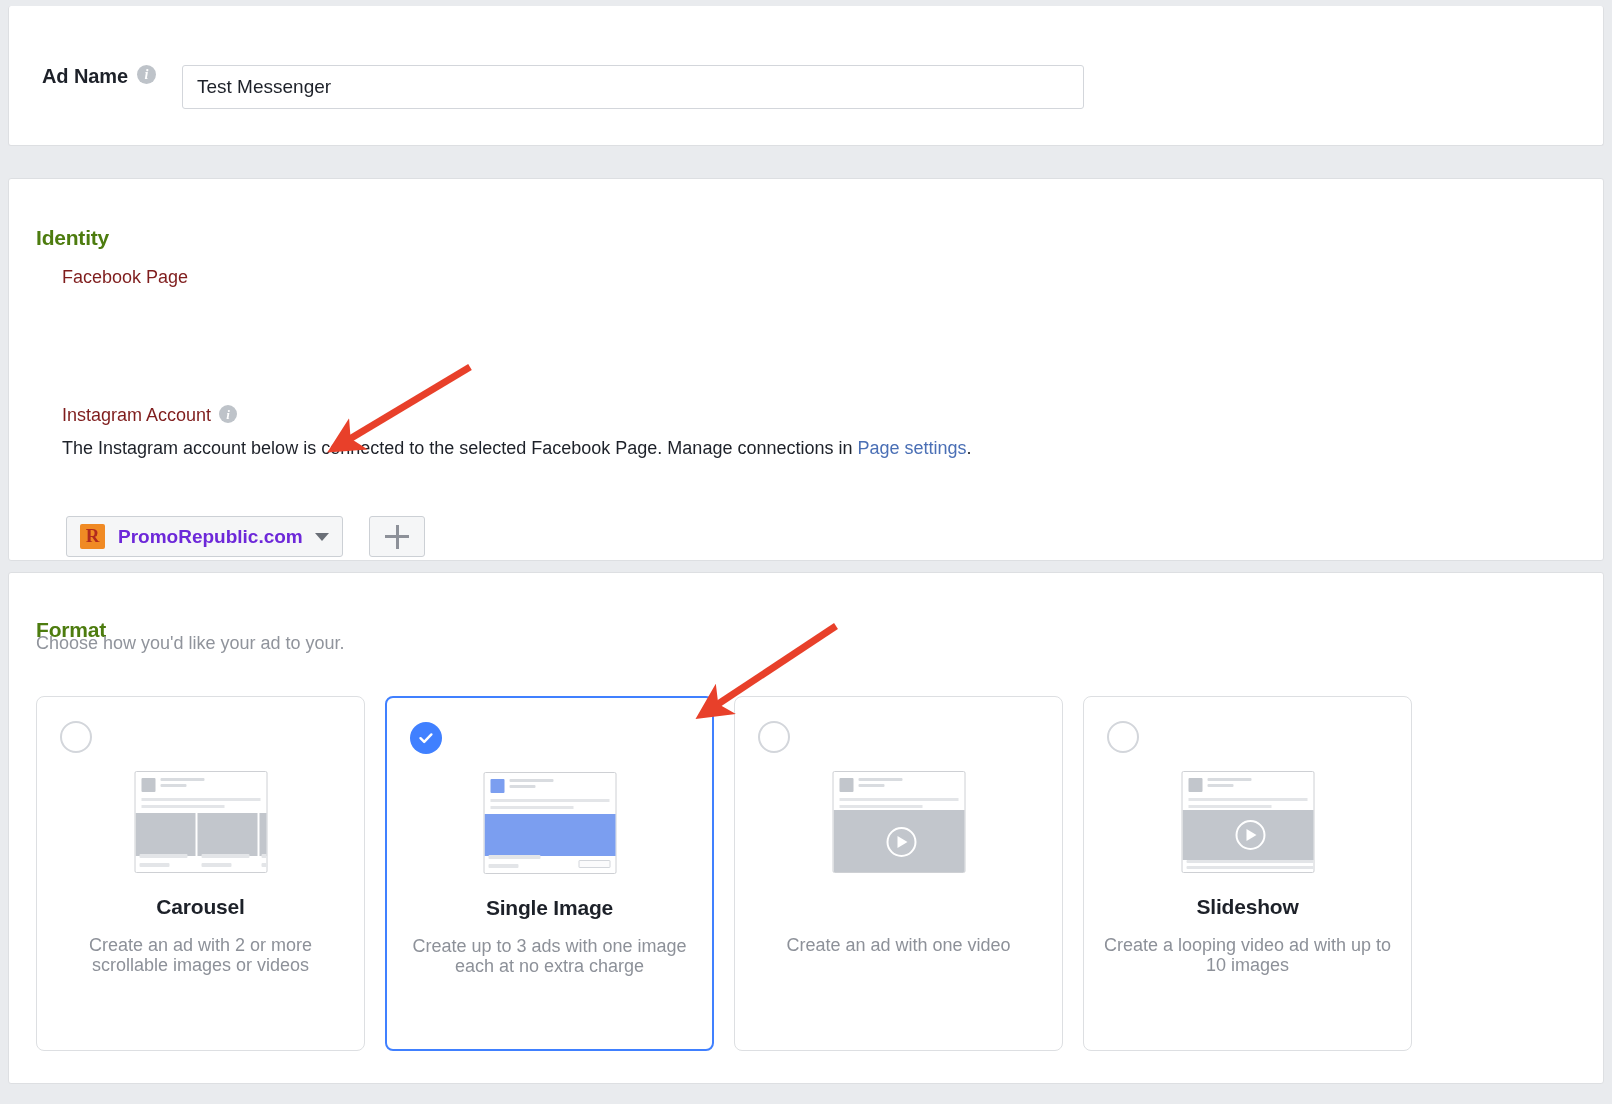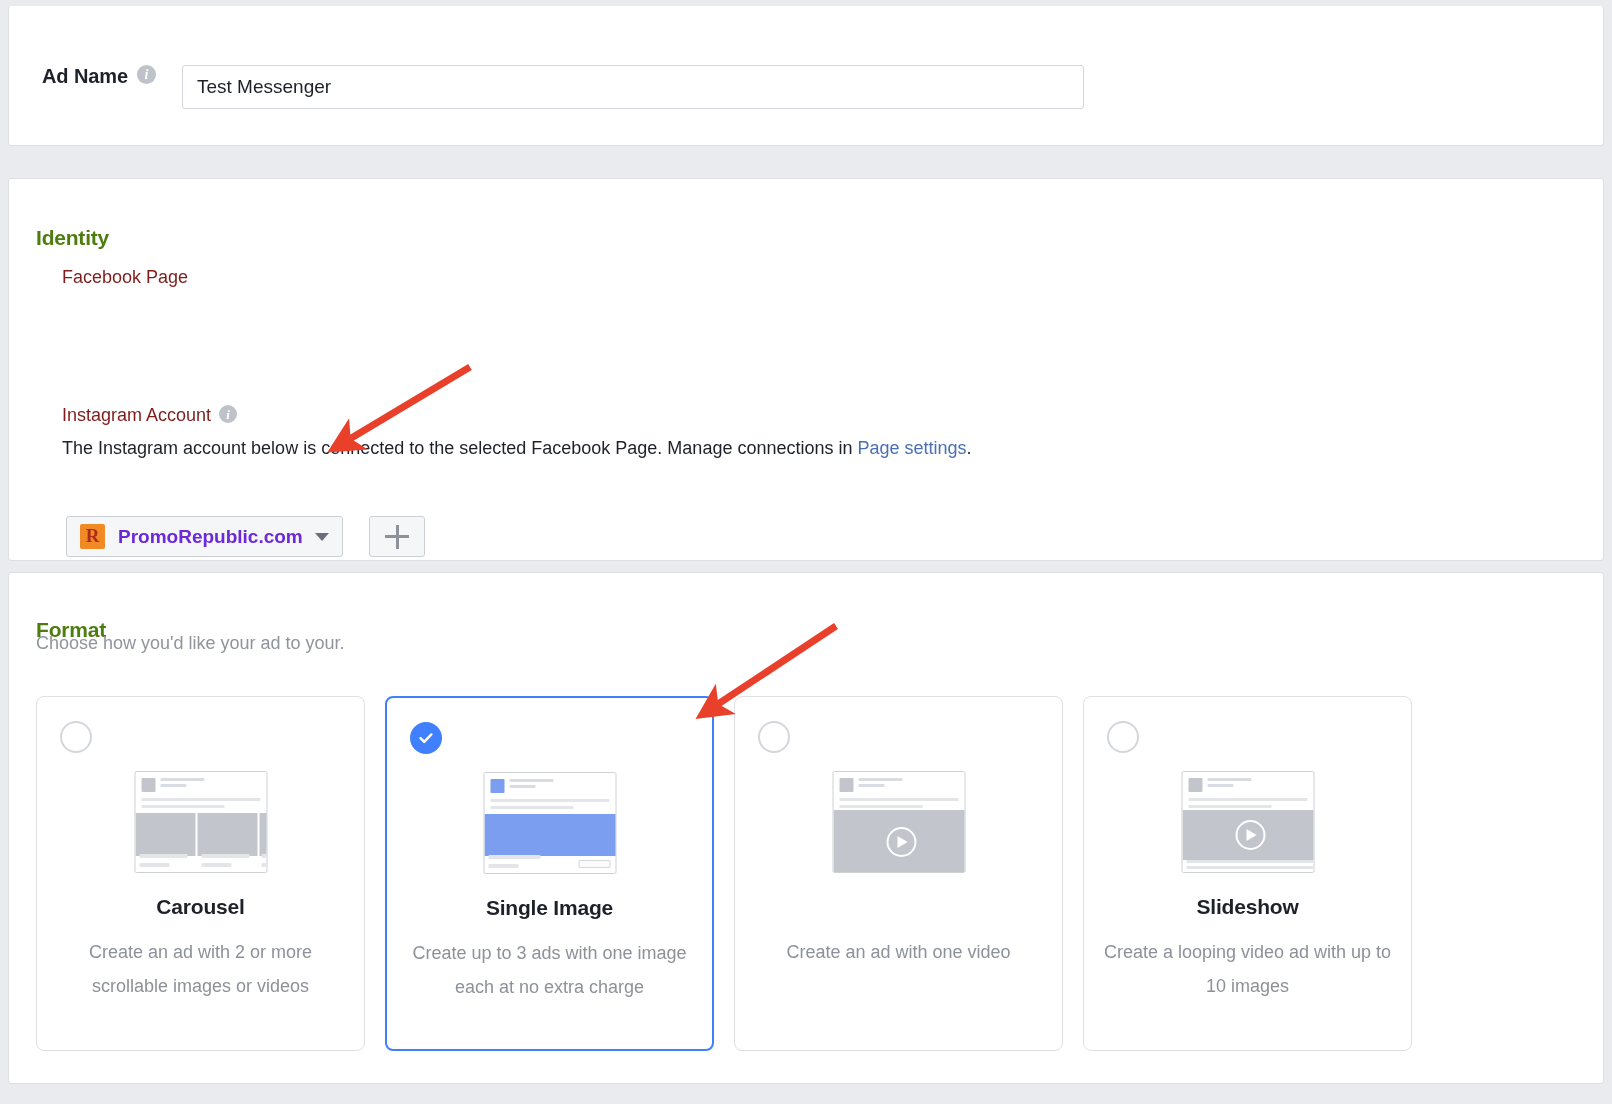--- a/index.html
+++ b/index.html
@@ -281,21 +281,21 @@
     font-size: 21px;
     font-weight: bold;
     color: #1d2129;
     letter-spacing: -0.2px;
   }
   .card-desc {
     position: absolute;
     left: 18px; right: 18px; top: 238px;
     text-align: center;
     font-size: 18px;
-    line-height: 34px;
+    line-height: 20px;
     color: #8d9199;
   }
 
   
   .arrow-layer {
     position: absolute;
     left: 0; top: 0;
     width: 1612px; height: 1104px;
     pointer-events: none;
   }

